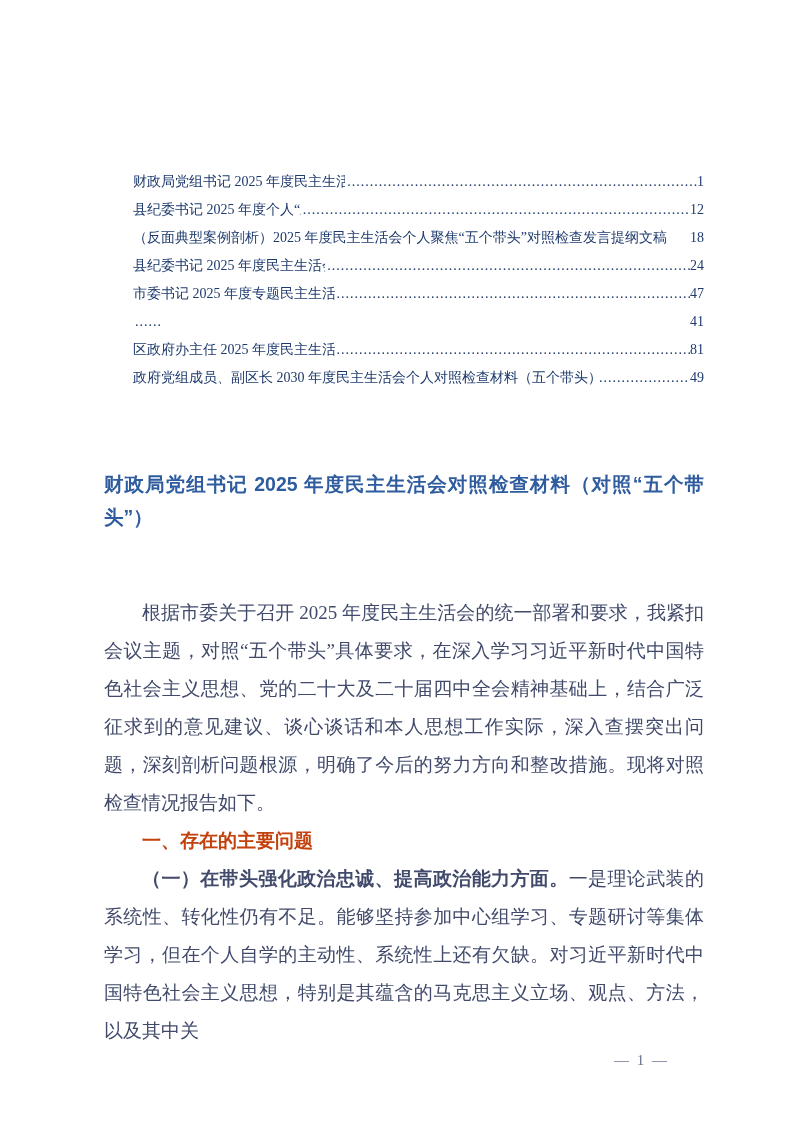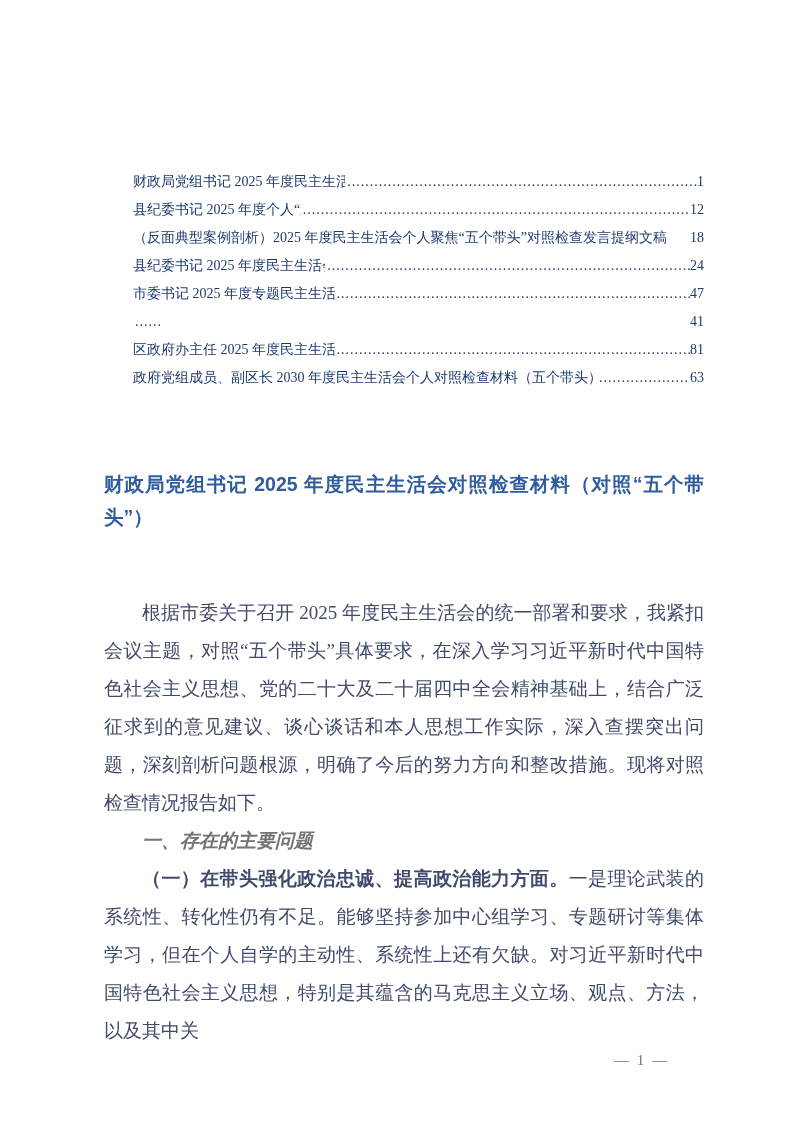--- a/index.html
+++ b/index.html
@@ -63,22 +63,21 @@
     line-height: 38px;
     text-align: justify;
   }
   .para {
     text-indent: 2em;
   }
   .section-heading {
     text-indent: 2em;
     font-family: "Liberation Sans", "DejaVu Sans", sans-serif;
     font-weight: bold;
-    color: #737373;
-    font-style: italic;
+    color: #c2410c;
   }
   .para-lead {
     font-weight: bold;
   }
   
   .page-footer {
     position: absolute;
     right: 124px;
     top: 1052px;
     font-size: 15px;
@@ -122,21 +121,21 @@
       <span class="toc-page">41</span>
     </div>
     <div class="toc-entry">
       <span class="toc-title">区政府办主任 2025 年度民主生活会个人对照检查材料（五个带头）</span>
       <span class="toc-dots">................................................................................................................................................................</span>
       <span class="toc-page">81</span>
     </div>
     <div class="toc-entry">
       <span class="toc-title">政府党组成员、副区长 2030 年度民主生活会个人对照检查材料（五个带头）</span>
       <span class="toc-dots">....................</span>
-      <span class="toc-page">63</span>
+      <span class="toc-page">49</span>
     </div>
   </div>
 
   <h1 class="doc-title">财政局党组书记 2025 年度民主生活会对照检查材料（对照“五个带头”）</h1>
 
   <div class="body-text">
     <p class="para">根据市委关于召开 2025 年度民主生活会的统一部署和要求，我紧扣会议主题，对照“五个带头”具体要求，在深入学习习近平新时代中国特色社会主义思想、党的二十大及二十届四中全会精神基础上，结合广泛征求到的意见建议、谈心谈话和本人思想工作实际，深入查摆突出问题，深刻剖析问题根源，明确了今后的努力方向和整改措施。现将对照检查情况报告如下。</p>
     <p class="section-heading">一、存在的主要问题</p>
     <p class="para">
       <span class="para-lead">（一）在带头强化政治忠诚、提高政治能力方面。</span><span>一是理论武装的系统性、转化性仍有不足。能够坚持参加中心组学习、专题研讨等集体学习，但在个人自学的主动性、系统性上还有欠缺。对习近平新时代中国特色社会主义思想，特别是其蕴含的马克思主义立场、观点、方法，以及其中关</span>

